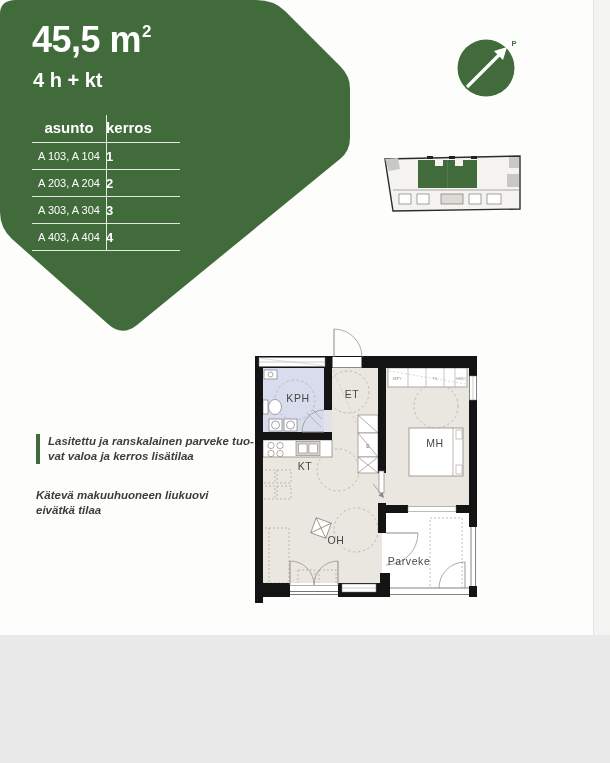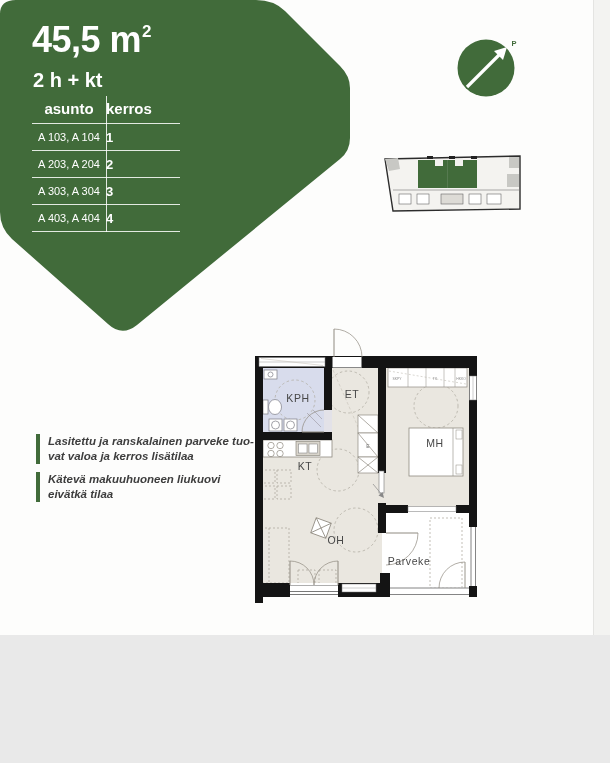--- a/index.html
+++ b/index.html
@@ -6,21 +6,21 @@
   .page{position:relative;width:610px;height:635px;background:#fdfdfc;overflow:hidden;
         font-family:"Liberation Sans",sans-serif;}
   .abs{position:absolute;}
   
   .banner-svg{position:absolute;left:0;top:0;}
   .banner-title{position:absolute;left:32px;top:22px;color:#fff;font-weight:700;
     font-size:36px;letter-spacing:-0.5px;line-height:1;}
   .banner-title sup{font-size:17px;position:relative;top:-2px;left:1px;font-weight:700;}
   .banner-sub{position:absolute;left:33px;top:69px;color:#fff;font-weight:700;font-size:20px;}
   
-  .tbl{position:absolute;left:32px;top:94px;width:148px;color:#fff;}
+  .tbl{position:absolute;left:32px;top:113px;width:148px;color:#fff;}
   .tbl .vline{position:absolute;left:74px;top:2px;bottom:0;width:1px;background:rgba(255,255,255,.85);}
   .trow{display:flex;align-items:center;border-bottom:1px solid rgba(255,255,255,.85);}
   .trow .c1{width:74px;text-align:center;}
   .trow .c2{width:74px;}
   .thead{height:29px;font-size:15px;font-weight:700;}
   .tr{height:26px;font-size:11px;}
   .tr .c2{font-size:13px;font-weight:700;}
   
   .note{position:absolute;left:36px;display:flex;font-weight:bold;}
   .note .bar{width:4px;background:#416b3a;margin-right:8px;}
@@ -42,21 +42,21 @@
 
 <div class="page">
 
   <svg class="banner-svg" width="360" height="350" viewBox="0 0 360 350">
     <path d="M 0 14 Q 0 0 16 0 L 256 0 Q 274 0 285 11 L 340 66 Q 350 76 350 88
              L 350 138 Q 350 151 340 159 L 137 325 Q 122 337 108 324
              L 12 239 Q 0 228 0 212 Z" fill="#416b3a"></path>
   </svg>
 
   <div class="banner-title"><span>45,5 m</span><sup>2</sup></div>
-  <div class="banner-sub">2 h + kt</div>
+  <div class="banner-sub">4 h + kt</div>
 
   <div class="tbl">
     <div class="vline"></div>
     <div class="trow thead">
       <div class="c1">asunto</div>
       <div class="c2">kerros</div>
     </div>
     <div class="trow tr">
       <div class="c1">A 103, A 104</div>
       <div class="c2">1</div>
@@ -277,21 +277,21 @@
       <text x="93" y="226">OH</text>
       <text x="166" y="247">Parveke</text>
     </g>
   </svg>
 
   <div class="note" style="top:434px;">
     <div class="bar"></div>
     <div class="txt"><span>Lasitettu ja ranskalainen parveke tuo-</span><br>
       <span>vat valoa ja kerros lisätilaa</span></div>
   </div>
-  <div class="note" style="top:472px;">
+  <div class="note" style="top:488px;flex-direction:column;">
     <div class="bar"></div>
     <div class="txt"><span>Kätevä makuuhuoneen liukuovi</span><br>
       <span>eivätkä tilaa</span></div>
   </div>
 
 
   <div class="scalebar">
     <div class="sb-bar">
       <div class="sb-seg" style="width:15.3px;background:#111;"></div>
       <div class="sb-seg" style="width:15.3px;background:#fff;"></div>

